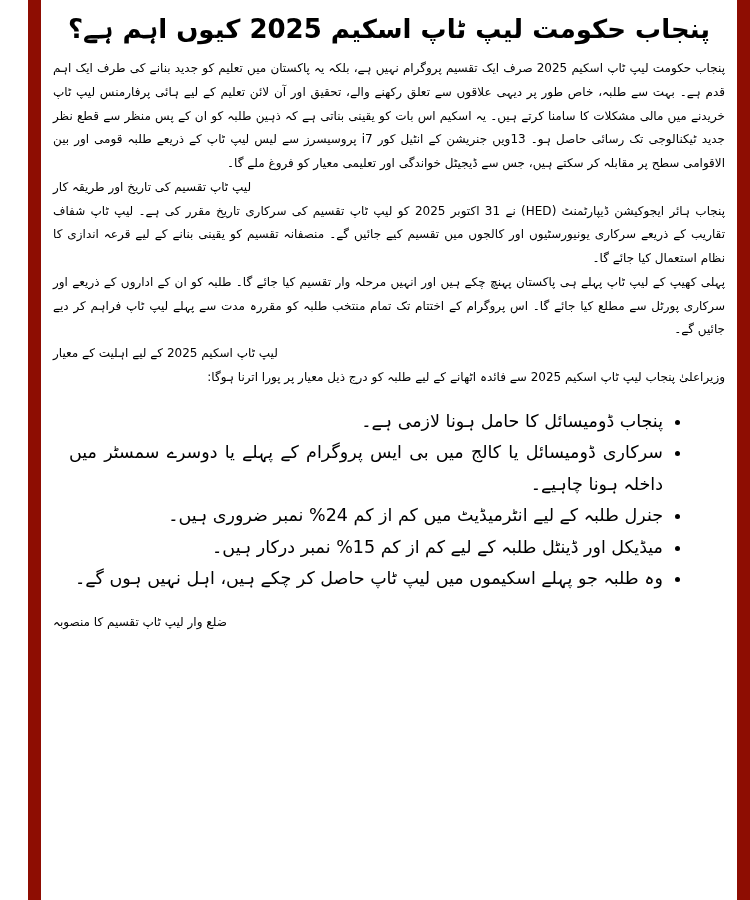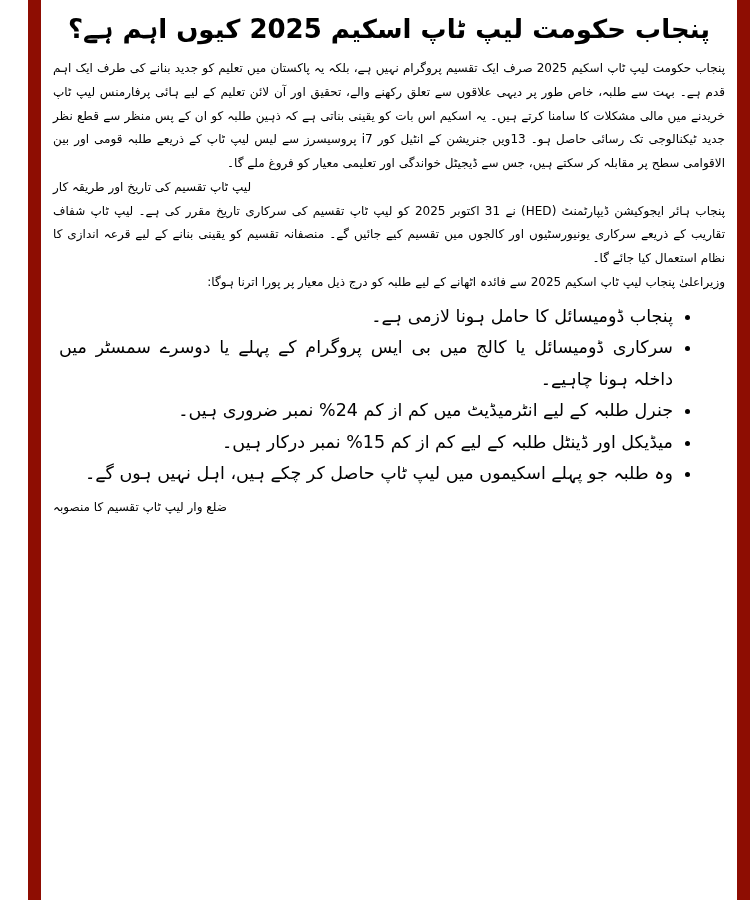--- a/index.html
+++ b/index.html
@@ -42,21 +42,21 @@
     font-size: 12px;
     font-weight: normal;
     line-height: 1.98;
     margin: 0;
     text-align: justify;
   }
   .section-heading {
     text-align: left;
   }
   .bullet-list {
-    margin: 6px;
+    margin: 16px;
     padding: 0 46px 0 0;
     list-style: disc;
   }
   .bullet-list li {
     font-size: 17.5px;
     line-height: 1.8;
     text-align: justify;
   }
   .bullet-list li::marker { color: #000; }
 </style>
@@ -68,21 +68,23 @@
   <div class="side-border right-edge" style="background: rgb(142, 13, 2);"></div>
 
   <div class="content">
 
     <h1 class="doc-title">پنجاب حکومت لیپ ٹاپ اسکیم 2025 کیوں اہم ہے؟</h1>
 
     <p class="para">پنجاب حکومت لیپ ٹاپ اسکیم 2025 صرف ایک تقسیم پروگرام نہیں ہے، بلکہ یہ پاکستان میں تعلیم کو جدید بنانے کی طرف ایک اہم قدم ہے۔ بہت سے طلبہ، خاص طور پر دیہی علاقوں سے تعلق رکھنے والے، تحقیق اور آن لائن تعلیم کے لیے ہائی پرفارمنس لیپ ٹاپ خریدنے میں مالی مشکلات کا سامنا کرتے ہیں۔ یہ اسکیم اس بات کو یقینی بناتی ہے کہ ذہین طلبہ کو ان کے پس منظر سے قطع نظر جدید ٹیکنالوجی تک رسائی حاصل ہو۔ 13ویں جنریشن کے انٹیل کور i7 پروسیسرز سے لیس لیپ ٹاپ کے ذریعے طلبہ قومی اور بین الاقوامی سطح پر مقابلہ کر سکتے ہیں، جس سے ڈیجیٹل خواندگی اور تعلیمی معیار کو فروغ ملے گا۔</p>
 
     <h2 class="section-heading">لیپ ٹاپ تقسیم کی تاریخ اور طریقہ کار</h2>
     <p class="para">پنجاب ہائر ایجوکیشن ڈیپارٹمنٹ (HED) نے 31 اکتوبر 2025 کو لیپ ٹاپ تقسیم کی سرکاری تاریخ مقرر کی ہے۔ لیپ ٹاپ شفاف تقاریب کے ذریعے سرکاری یونیورسٹیوں اور کالجوں میں تقسیم کیے جائیں گے۔ منصفانہ تقسیم کو یقینی بنانے کے لیے قرعہ اندازی کا نظام استعمال کیا جائے گا۔</p>
+    <p class="para">پہلی کھیپ کے لیپ ٹاپ پہلے ہی پاکستان پہنچ چکے ہیں اور انہیں مرحلہ وار تقسیم کیا جائے گا۔ طلبہ کو ان کے اداروں کے ذریعے اور سرکاری پورٹل سے مطلع کیا جائے گا۔ اس پروگرام کے اختتام تک تمام منتخب طلبہ کو مقررہ مدت سے پہلے لیپ ٹاپ فراہم کر دیے جائیں گے۔</p>
 
+    <h2 class="section-heading">لیپ ٹاپ اسکیم 2025 کے لیے اہلیت کے معیار</h2>
     <p class="para">وزیراعلیٰ پنجاب لیپ ٹاپ اسکیم 2025 سے فائدہ اٹھانے کے لیے طلبہ کو درج ذیل معیار پر پورا اترنا ہوگا:</p>
     <ul class="bullet-list">
       <li>پنجاب ڈومیسائل کا حامل ہونا لازمی ہے۔</li>
       <li>سرکاری ڈومیسائل یا کالج میں بی ایس پروگرام کے پہلے یا دوسرے سمسٹر میں داخلہ ہونا چاہیے۔</li>
       <li>جنرل طلبہ کے لیے انٹرمیڈیٹ میں کم از کم 24% نمبر ضروری ہیں۔</li>
       <li>میڈیکل اور ڈینٹل طلبہ کے لیے کم از کم 15% نمبر درکار ہیں۔</li>
       <li>وہ طلبہ جو پہلے اسکیموں میں لیپ ٹاپ حاصل کر چکے ہیں، اہل نہیں ہوں گے۔</li>
     </ul>
 
     <h2 class="section-heading">ضلع وار لیپ ٹاپ تقسیم کا منصوبہ</h2>

